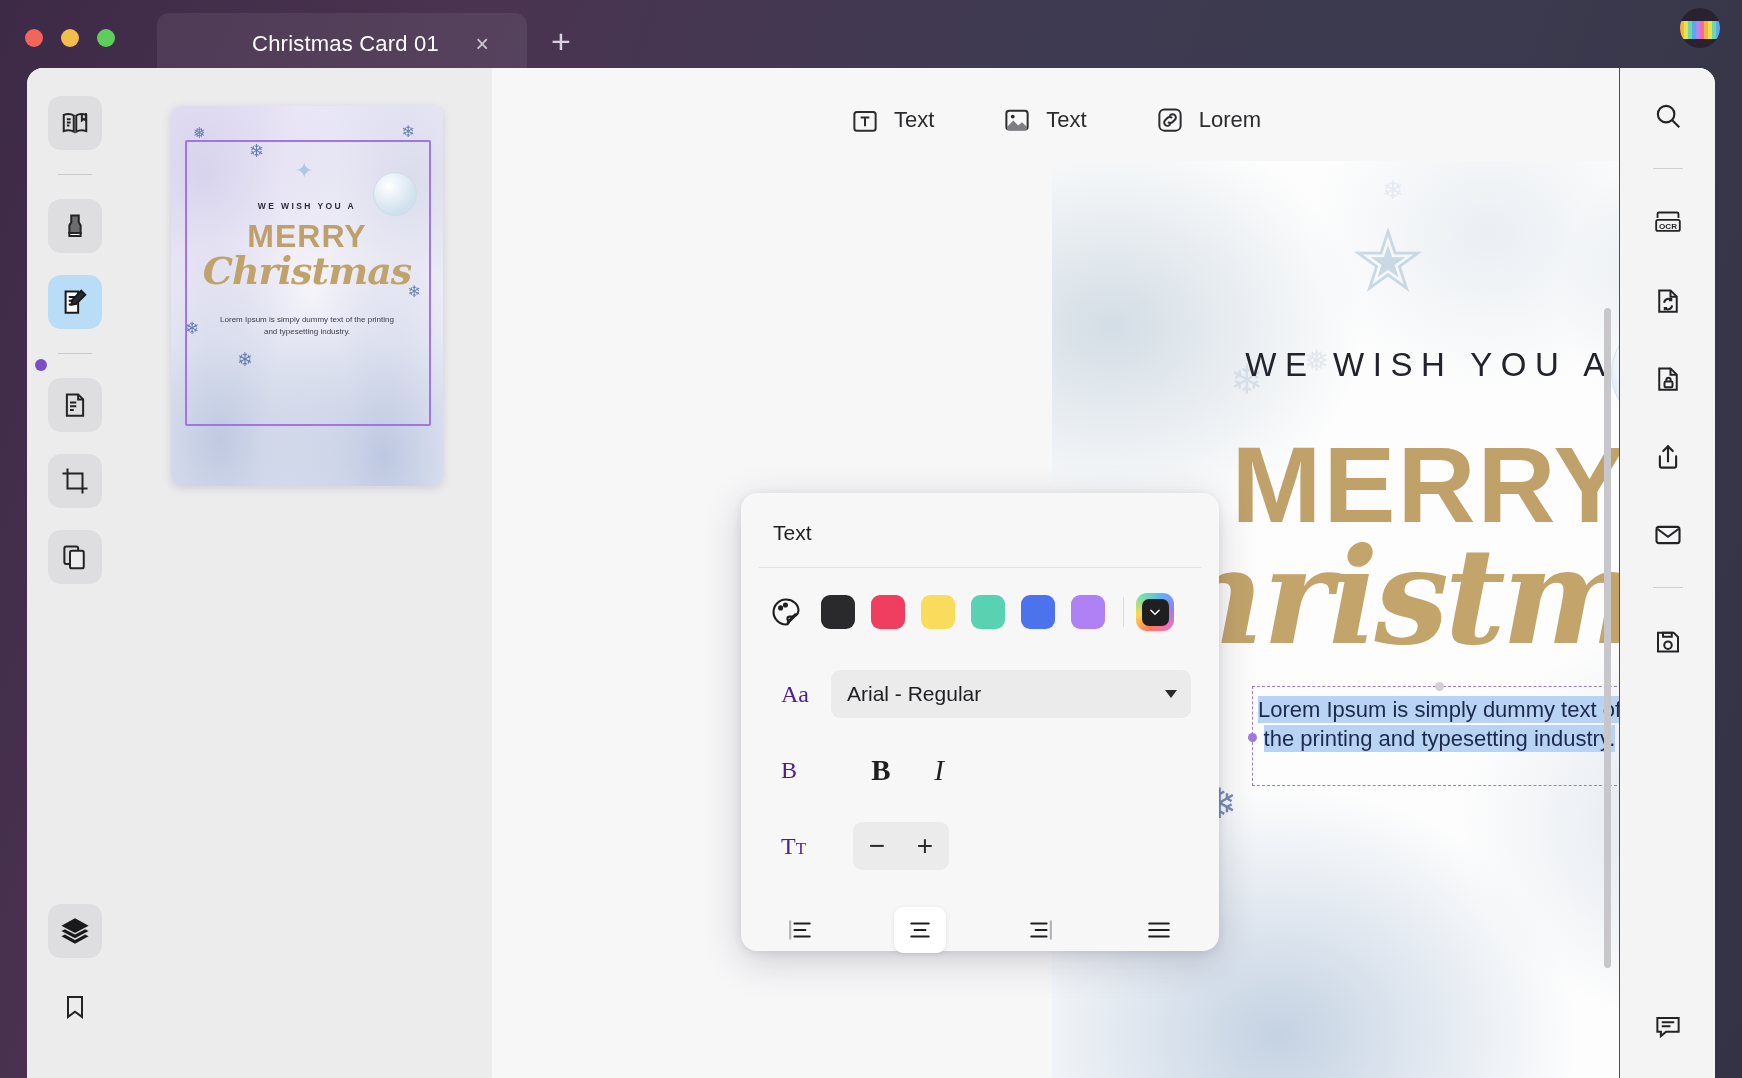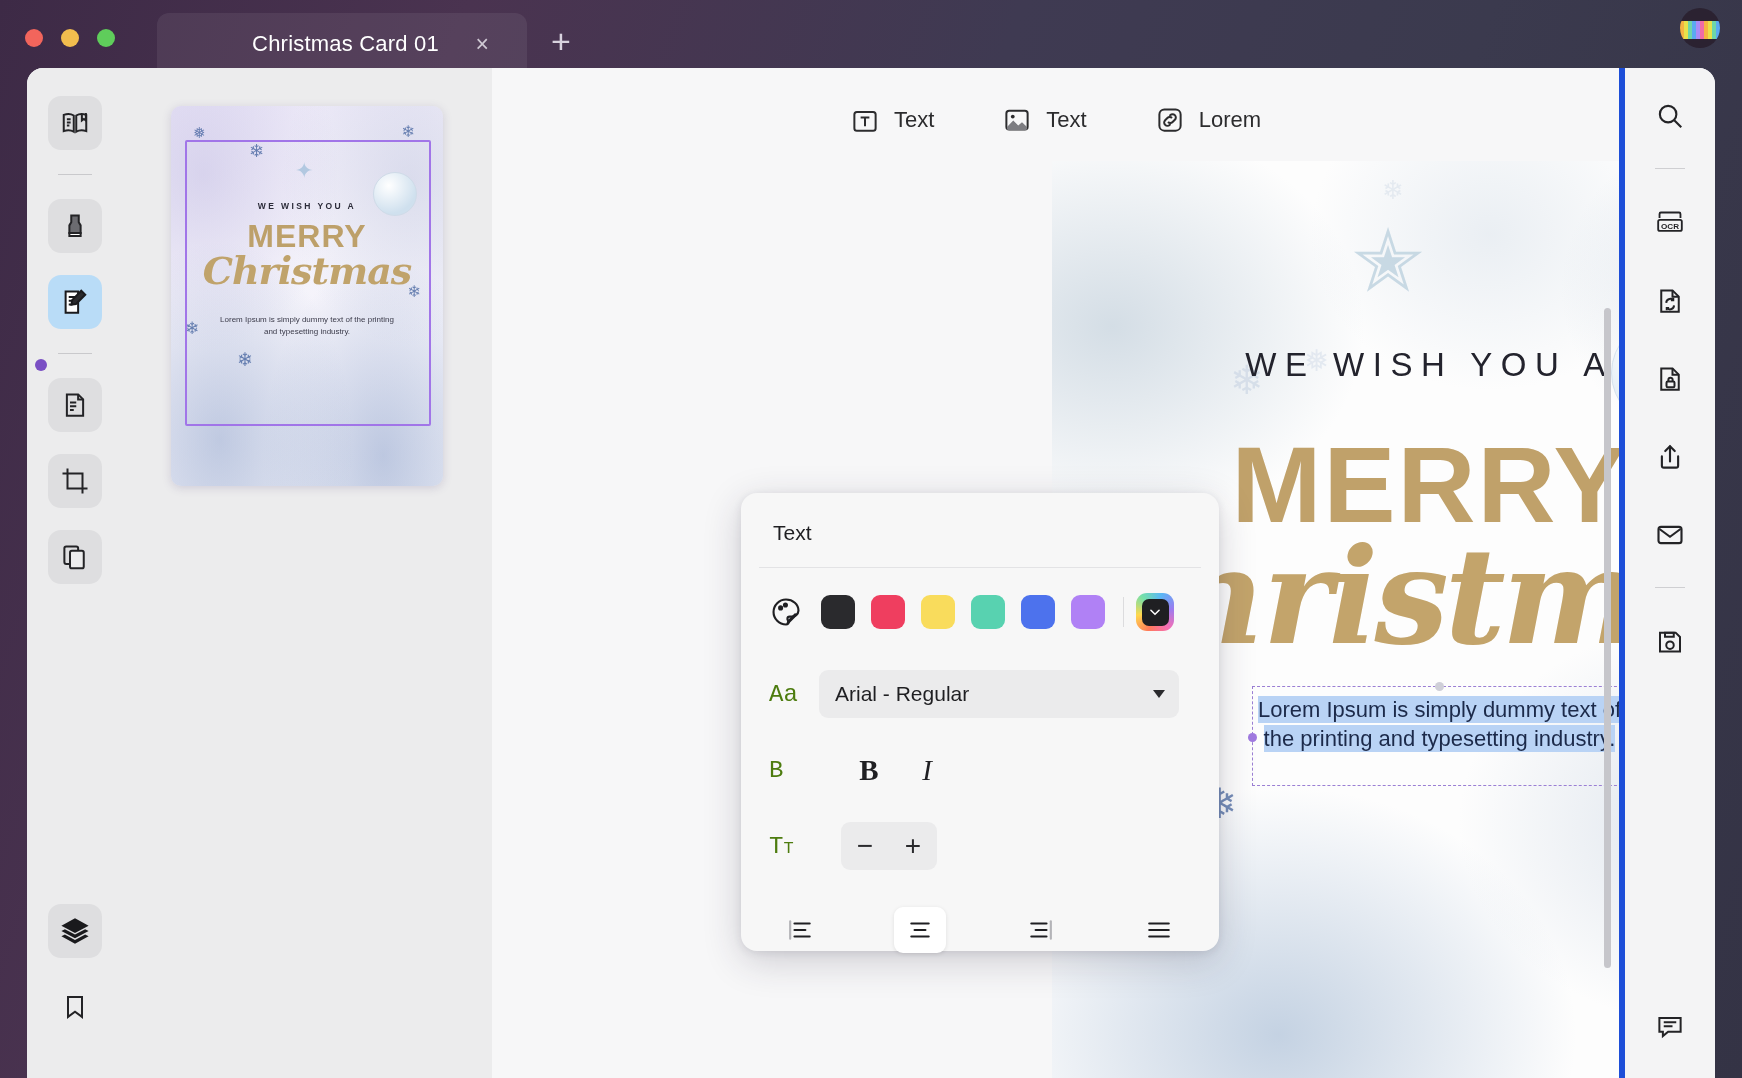--- a/index.html
+++ b/index.html
@@ -239,22 +239,23 @@
     display: flex; align-items: center; justify-content: center;
     cursor: pointer; flex-shrink: 0;
   }
   #swatch-rainbow .inner {
     width: 27px; height: 27px; border-radius: 7px; background: #1f1f22;
     display: flex; align-items: center; justify-content: center;
     color: #fff; font-size: 13px;
   }
 
   .tp-ico {
-    width: 50px; font-size: 24px; color: #4d7c0f; flex-shrink: 0;
-    font-family: Liberation Mono, monospace;
+    width: 50px; font-size: 24px; color: #4c1d95; flex-shrink: 0;
+    font-family: Liberation Serif, serif;
+    margin-left: 12px;
   }
   .field {
     background: #ebebec; border-radius: 9px; height: 48px;
     display: flex; align-items: center; padding: 0 16px;
     position: relative; cursor: pointer;
   }
   .field .val { font-size: 21px; color: #1f1f22; }
   .caret {
     position: absolute; right: 14px; top: 50%; transform: translateY(-50%);
     width: 0; height: 0; border-left: 6px solid transparent;
@@ -287,21 +288,21 @@
     display: flex; align-items: center; justify-content: center; cursor: pointer;
   }
   .align-btn.active { background: #ffffff; box-shadow: 0 1px 4px rgba(0,0,0,.10); }
 
   
   #right-rail {
     width: 96px; height: 100%;
     background: #f4f4f5;
     display: flex; flex-direction: column; align-items: center;
     padding-top: 22px; flex-shrink: 0;
-    border-left: 6px solid #1d4ed8;
+    border-left: 1px solid #1d4ed8;
   }
   .rr-btn {
     width: 52px; height: 52px; display: flex; align-items: center; justify-content: center;
     margin-bottom: 26px; cursor: pointer; color: #232326;
   }
   .rr-sep { width: 30px; height: 1px; background: #cfcfd2; margin: 0 0 28px 0; }
   #rr-bottom { margin-top: auto; padding-bottom: 26px; }
   svg { display: block; }
 </style>
 </head>

